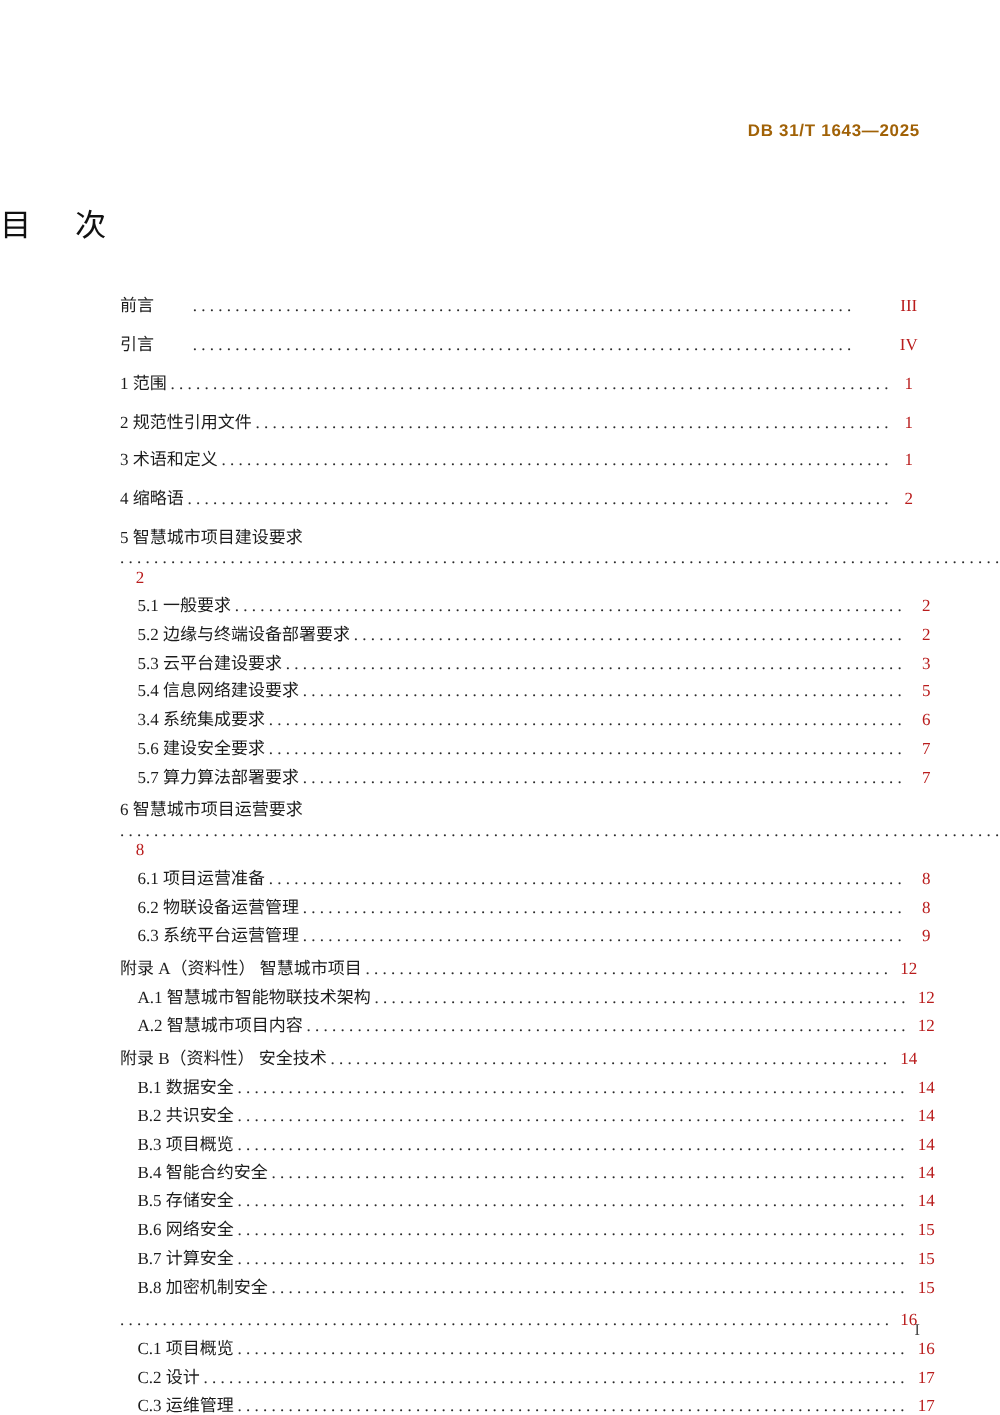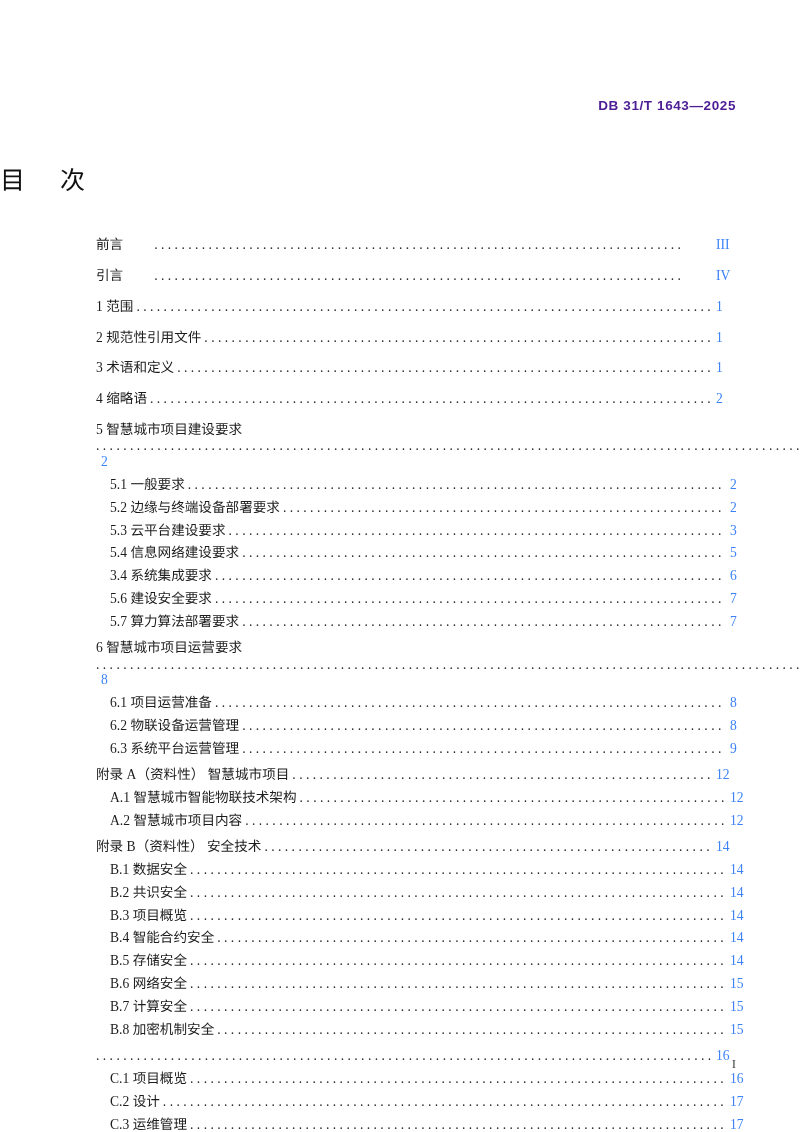--- a/index.html
+++ b/index.html
@@ -29,21 +29,21 @@
     left: 64px;
     right: 64px;
     height: 20px;
     text-align: right;
   }
   .std-number {
     font-family: "Liberation Sans", "DejaVu Sans", sans-serif;
     font-size: 13.5px;
     font-weight: bold;
     letter-spacing: 0.6px;
-    color: #4c1d95;
+    color: #a16207;
     white-space: pre;
   }
 
   
   .doc-title {
     position: absolute;
     top: 160px;
     left: 0;
     right: 0;
     font-size: 25px;
@@ -92,24 +92,24 @@
   .toc-leader::after {
     content: ". . . . . . . . . . . . . . . . . . . . . . . . . . . . . . . . . . . . . . . . . . . . . . . . . . . . . . . . . . . . . . . . . . . . . . . . . . . . . . . . . . . . . . . . . . . . . . . . . . . . . . . . . . . .";
     display: block;
     letter-spacing: 0px;
     font-size: 13.6px;
     color: #2a2a2a;
     line-height: 1em;
   }
   .toc-page {
     flex: 0 0 auto;
-    text-align: left;
+    text-align: center;
     min-width: 22px;
     padding-left: 5px;
-    color: #3b82f6;
+    color: #b91c1c;
   }
 
   
   .page-footer {
     position: absolute;
     bottom: 60px;
     left: 64px;
     right: 64px;
     text-align: right;
     font-size: 13px;

